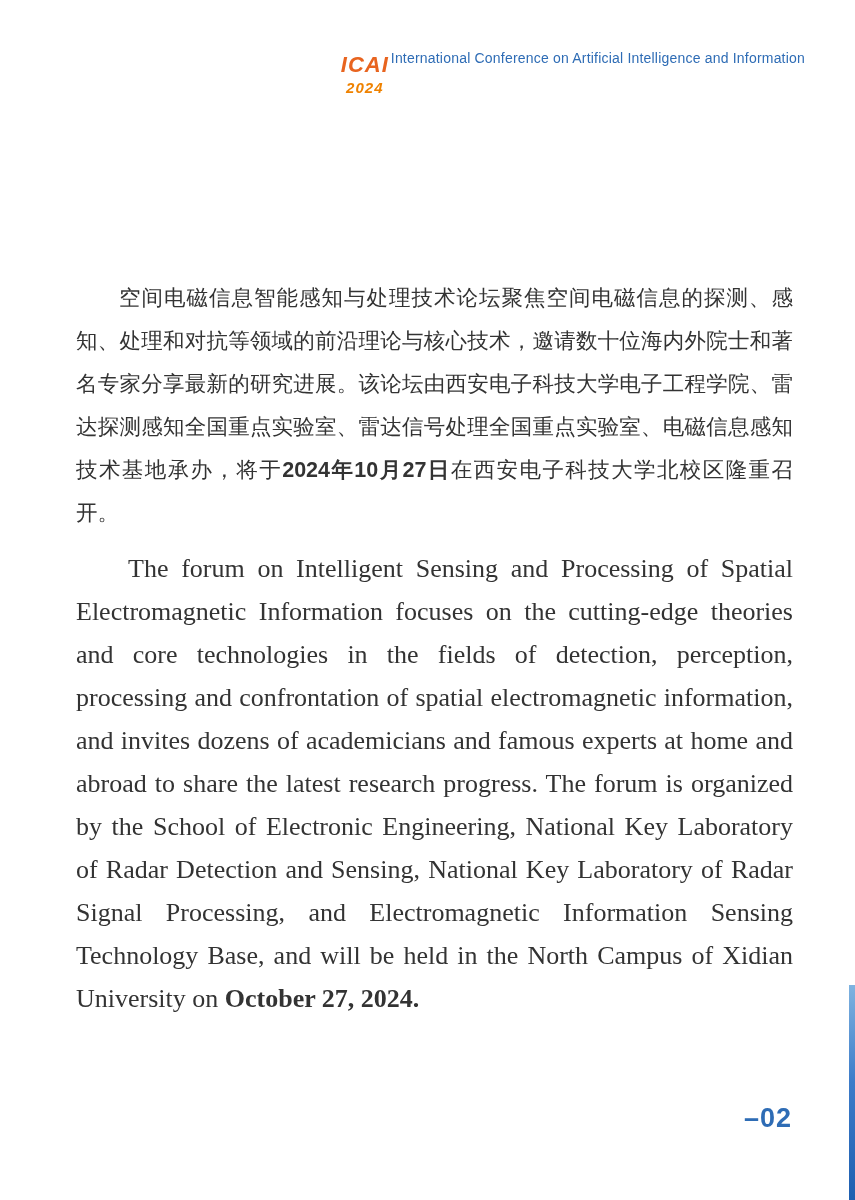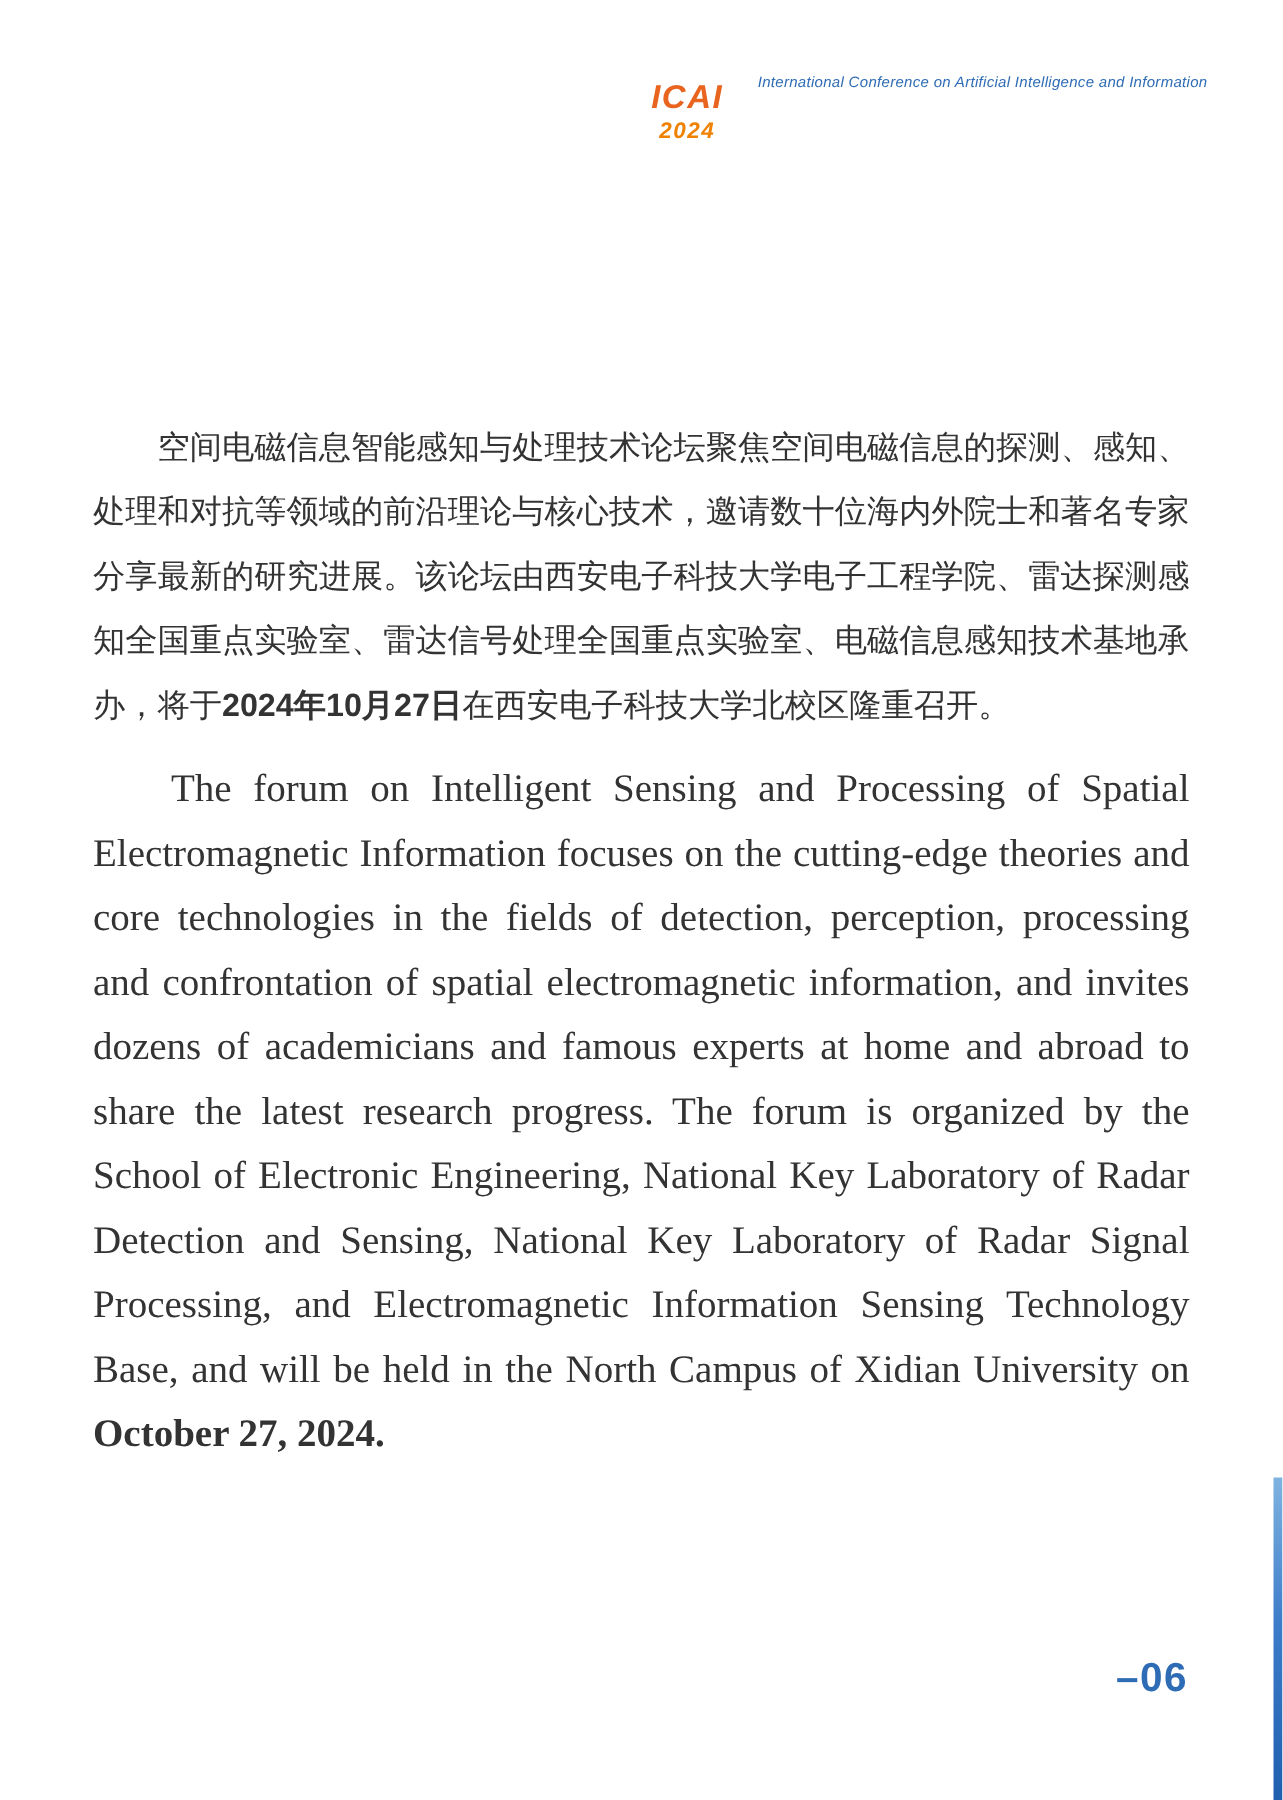--- a/index.html
+++ b/index.html
@@ -14,54 +14,53 @@
     background: #ffffff;
     overflow: hidden;
   }
 
   
   .logo {
     position: absolute;
     top: 50px; right: 50px;
     display: flex;
     align-items: flex-start;
-    gap: 23px;
+    gap: 2px;
   }
   .logo-mark {
     display: flex; flex-direction: column;
     align-items: center;
     font-weight: 800;
     font-style: italic;
     line-height: 23px;
     letter-spacing: 1px;
     padding-top: 3px;
   }
   .logo-acronym { color: #e8641f; font-size: 22px; }
   .logo-year    { color: #ef8200; font-size: 15px; }
   .logo-text { display: flex; flex-direction: column; }
   .logo-tagline {
     color: #2e6cb5;
-    font-size: 10px;
+    font-size: 14px;
     letter-spacing: 0.2px;
     margin-bottom: 3px;
     white-space: nowrap;
-    font-style: italic;
   }
   .logo-title-cn {
     color: #1f5cab;
     font-size: 26px;
     font-weight: 700;
     letter-spacing: 2px;
     white-space: nowrap;
   }
 
   
   .content {
     position: absolute;
-    left: 62px; right: 62px;
+    left: 76px; right: 62px;
     top: 277px;
   }
   .para {
     margin: 0;
     text-align: justify;
     text-indent: 2em;
     color: #333333;
     line-height: 43px;
   }
   .para-cn {
@@ -110,17 +109,17 @@
 
   <div class="content">
     <p class="para para-cn">
       <span>空间电磁信息智能感知与处理技术论坛聚焦空间电磁信息的探测、感知、处理和对抗等领域的前沿理论与核心技术，邀请数十位海内外院士和著名专家分享最新的研究进展。该论坛由西安电子科技大学电子工程学院、雷达探测感知全国重点实验室、雷达信号处理全国重点实验室、电磁信息感知技术基地承办，将于</span><span class="bold-date">2024年10月27日</span><span>在西安电子科技大学北校区隆重召开。</span>
     </p>
     <p class="para para-en">
       <span>The forum on Intelligent Sensing and Processing of Spatial Electromagnetic Information focuses on the cutting-edge theories and core technologies in the fields of detection, perception, processing and confrontation of spatial electromagnetic information, and invites dozens of academicians and famous experts at home and abroad to share the latest research progress. The forum is organized by the School of Electronic Engineering, National Key Laboratory of Radar Detection and Sensing, National Key Laboratory of Radar Signal Processing, and Electromagnetic Information Sensing Technology Base, and will be held in the North Campus of Xidian University on </span><span class="bold-date">October 27, 2024.</span>
     </p>
   </div>
 
-  <div class="page-number">–06</div>
+  <div class="page-number">–02</div>
 
   <div class="edge-bar"></div>
 
 </div>
 
 </body></html>

